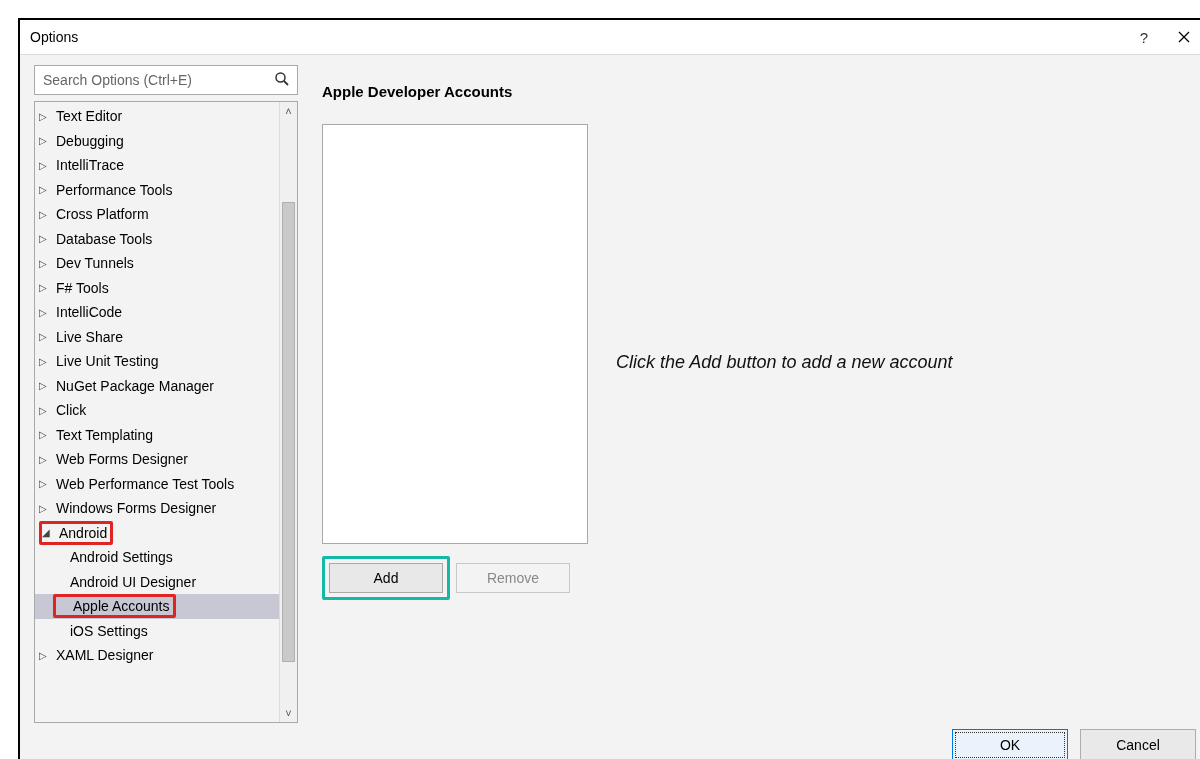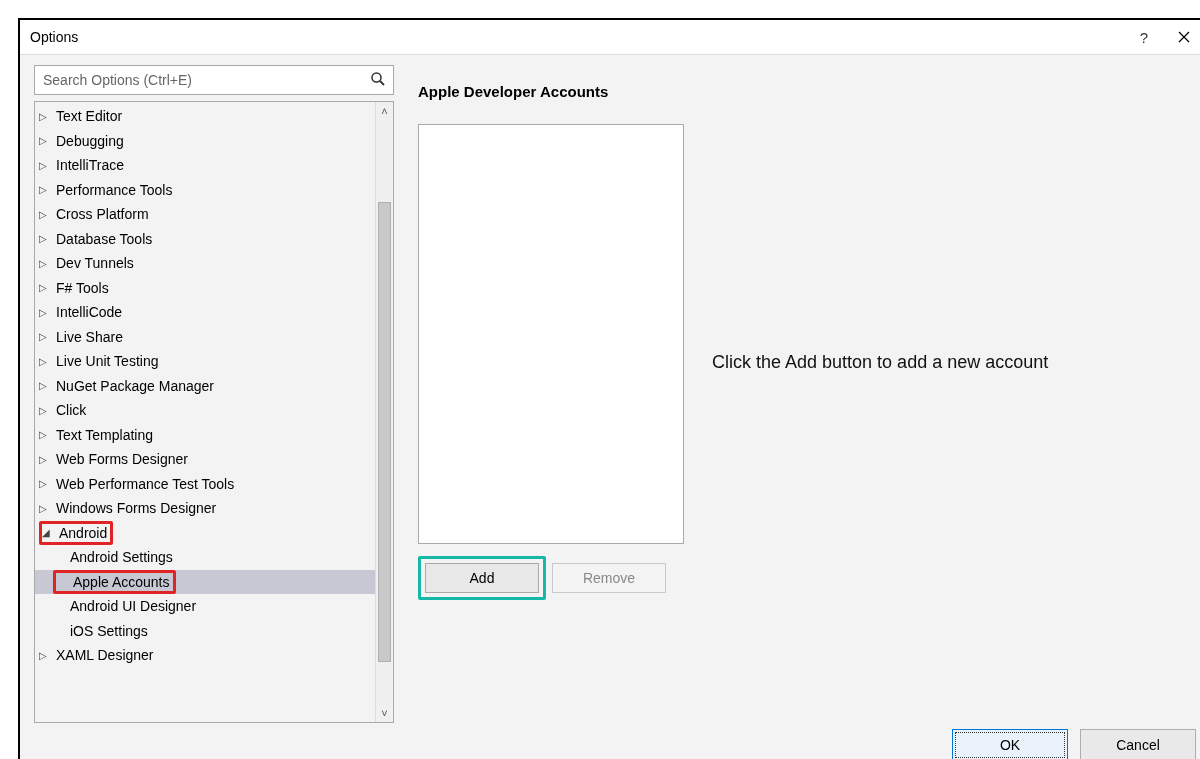--- a/index.html
+++ b/index.html
@@ -53,21 +53,21 @@
     padding: 10px 14px 10px 14px;
     position: relative;
   }
   .columns {
     display: flex;
     gap: 24px;
     flex: 1;
     min-height: 0;
   }
   .left {
-    width: 360px;
+    width: 264px;
     display: flex;
     flex-direction: column;
   }
   .search-wrap {
     position: relative;
     margin-bottom: 6px;
   }
   .search {
     width: 100%;
     height: 30px;
@@ -161,20 +161,21 @@
     border: 1px solid #a9a9a9;
     background: #fff;
   }
   .hint {
     flex: 1;
     display: flex;
     align-items: center;
     color: #111;
     font-size: 18px;
     padding-right: 30px;
+    font-style: italic;
   }
   .action-row {
     display:flex;
     margin-top: 12px;
     gap: 0;
     align-items: center;
   }
   .action-btn {
     width: 114px;
     height: 30px;
@@ -324,29 +325,29 @@
               <div class="tree-item">
                 <span class="highlight-red" style="display: inline-flex; align-items: center;">
                   <span class="expander">◢</span>
                   <span class="label">Android</span>
                 </span>
               </div>
               <div class="tree-item child">
                 <span class="expander"></span>
                 <span class="label">Android Settings</span>
               </div>
+              <div class="tree-item child">
+                <span class="expander"></span>
+                <span class="label">Android UI Designer</span>
+              </div>
               <div class="tree-item child selected">
                 <span class="highlight-red" style="display: inline-flex; align-items: center;">
                   <span class="expander"></span>
                   <span class="label">Apple Accounts</span>
                 </span>
-              </div>
-              <div class="tree-item child">
-                <span class="expander"></span>
-                <span class="label">Android UI Designer</span>
               </div>
               <div class="tree-item child">
                 <span class="expander"></span>
                 <span class="label">iOS Settings</span>
               </div>
               <div class="tree-item">
                 <span class="expander">▷</span>
                 <span class="label">XAML Designer</span>
               </div>
             </div>

